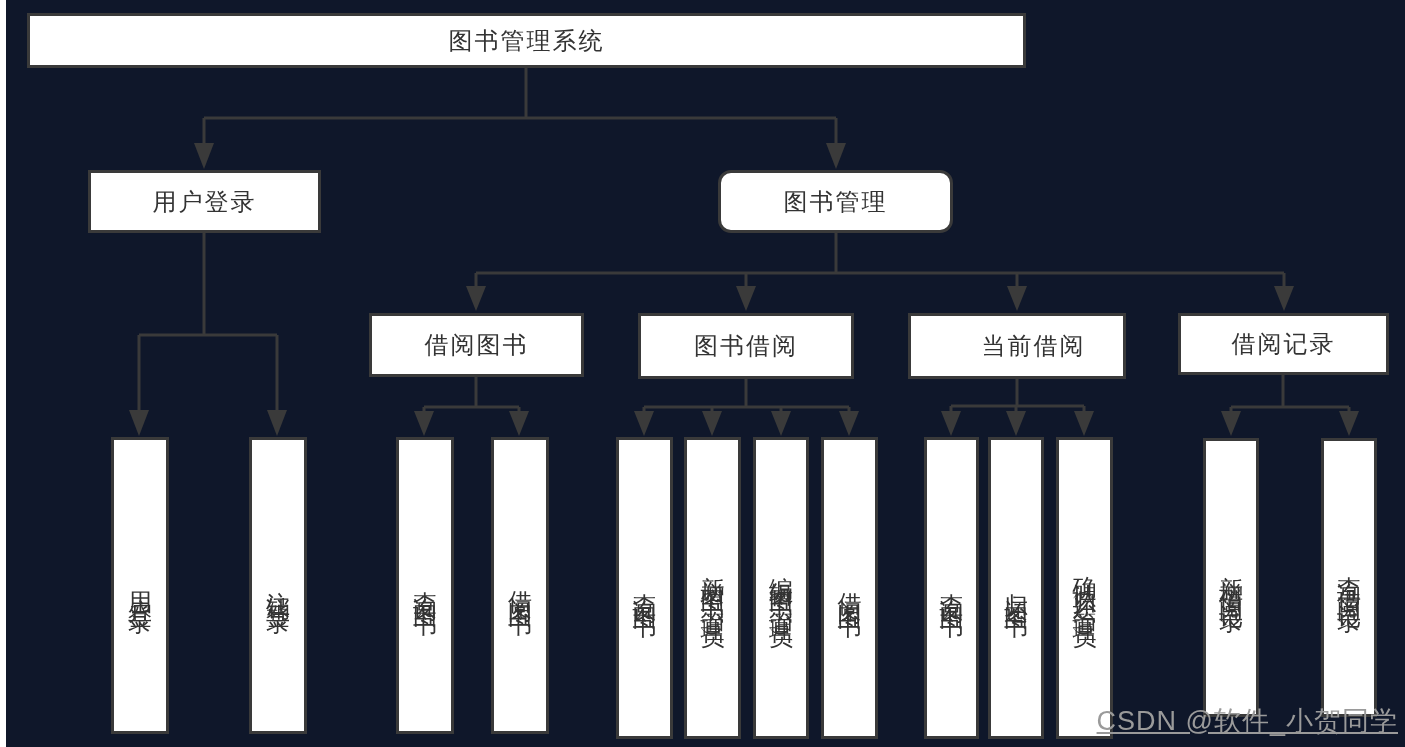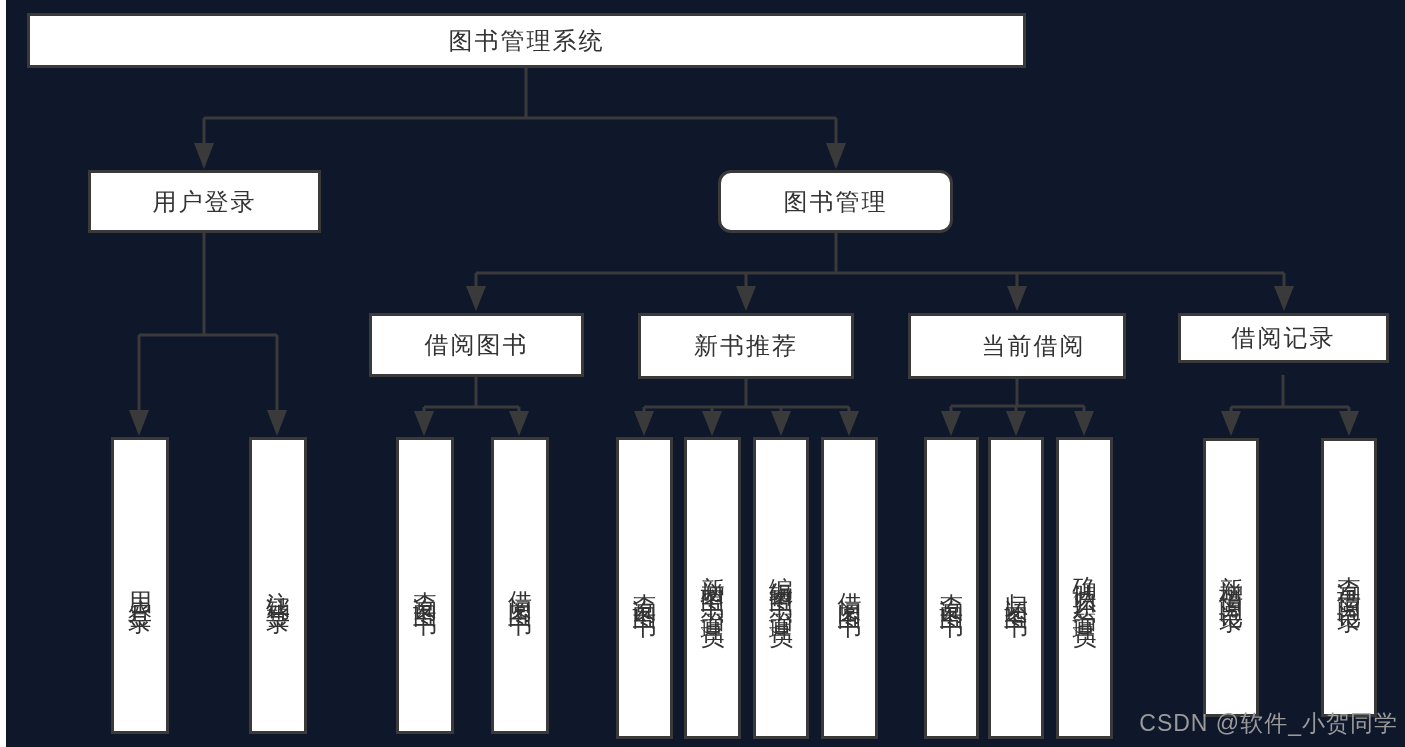--- a/index.html
+++ b/index.html
@@ -28,24 +28,25 @@
   .v-node{
     writing-mode:vertical-rl;
     font-size:24px;
     letter-spacing:7px;
     line-height:1;
     text-align:center;
   }
   .watermark{
     position:absolute;
     right:13px;bottom:8px;
-    font-size:23px;
+    font-size:27px;
     color:#9a9a9a;
     letter-spacing:1px;
     white-space:nowrap;
+    text-decoration:underline;
   }
 </style>
 </head>
 <body>
 
 <div class="canvas">
 
   <svg class="wires" width="1405" height="747" viewBox="0 0 1405 747" fill="none" stroke="#3a3a3a" stroke-width="3">
 
     <path d="M520 68 V118 M198 118 H830 M198 118 V146 M830 118 V146"></path>
@@ -81,23 +82,23 @@
     <polygon fill="#3a3a3a" stroke="none" points="1215,411 1235,411 1225,436"></polygon>
     <polygon fill="#3a3a3a" stroke="none" points="1333,411 1353,411 1343,436"></polygon>
   </svg>
 
   <div class="node h-node" style="left:21px;top:13px;width:999px;height:55px;">图书管理系统</div>
 
   <div class="node h-node" style="left:82px;top:170px;width:233px;height:63px;">用户登录</div>
   <div class="node h-node" style="left:712px;top:170px;width:235px;height:63px;border-radius:13px;">图书管理</div>
 
   <div class="node h-node" style="left:363px;top:313px;width:215px;height:64px;">借阅图书</div>
-  <div class="node h-node" style="left:632px;top:313px;width:216px;height:66px;">新书推荐</div>
+  <div class="node h-node" style="left:632px;top:313px;width:216px;height:66px;">图书借阅</div>
   <div class="node h-node" style="left:902px;top:313px;width:218px;height:66px;padding-left:33px;">当前借阅</div>
-  <div class="node h-node" style="left:1172px;top:313px;width:211px;height:50px;">借阅记录</div>
+  <div class="node h-node" style="left:1172px;top:313px;width:211px;height:62px;">借阅记录</div>
 
   <div class="node v-node" style="left:105px;top:437px;width:58px;height:297px;">用户登录</div>
   <div class="node v-node" style="left:243px;top:437px;width:58px;height:297px;">注销登录</div>
 
   <div class="node v-node" style="left:390px;top:437px;width:58px;height:297px;">查询图书</div>
   <div class="node v-node" style="left:485px;top:437px;width:58px;height:297px;">借阅图书</div>
 
   <div class="node v-node" style="left:610px;top:437px;width:57px;height:302px;">查询图书</div>
   <div class="node v-node" style="left:678px;top:437px;width:57px;height:302px;">新增图书（管理员）</div>
   <div class="node v-node" style="left:747px;top:437px;width:56px;height:302px;">编辑图书（管理员）</div>

